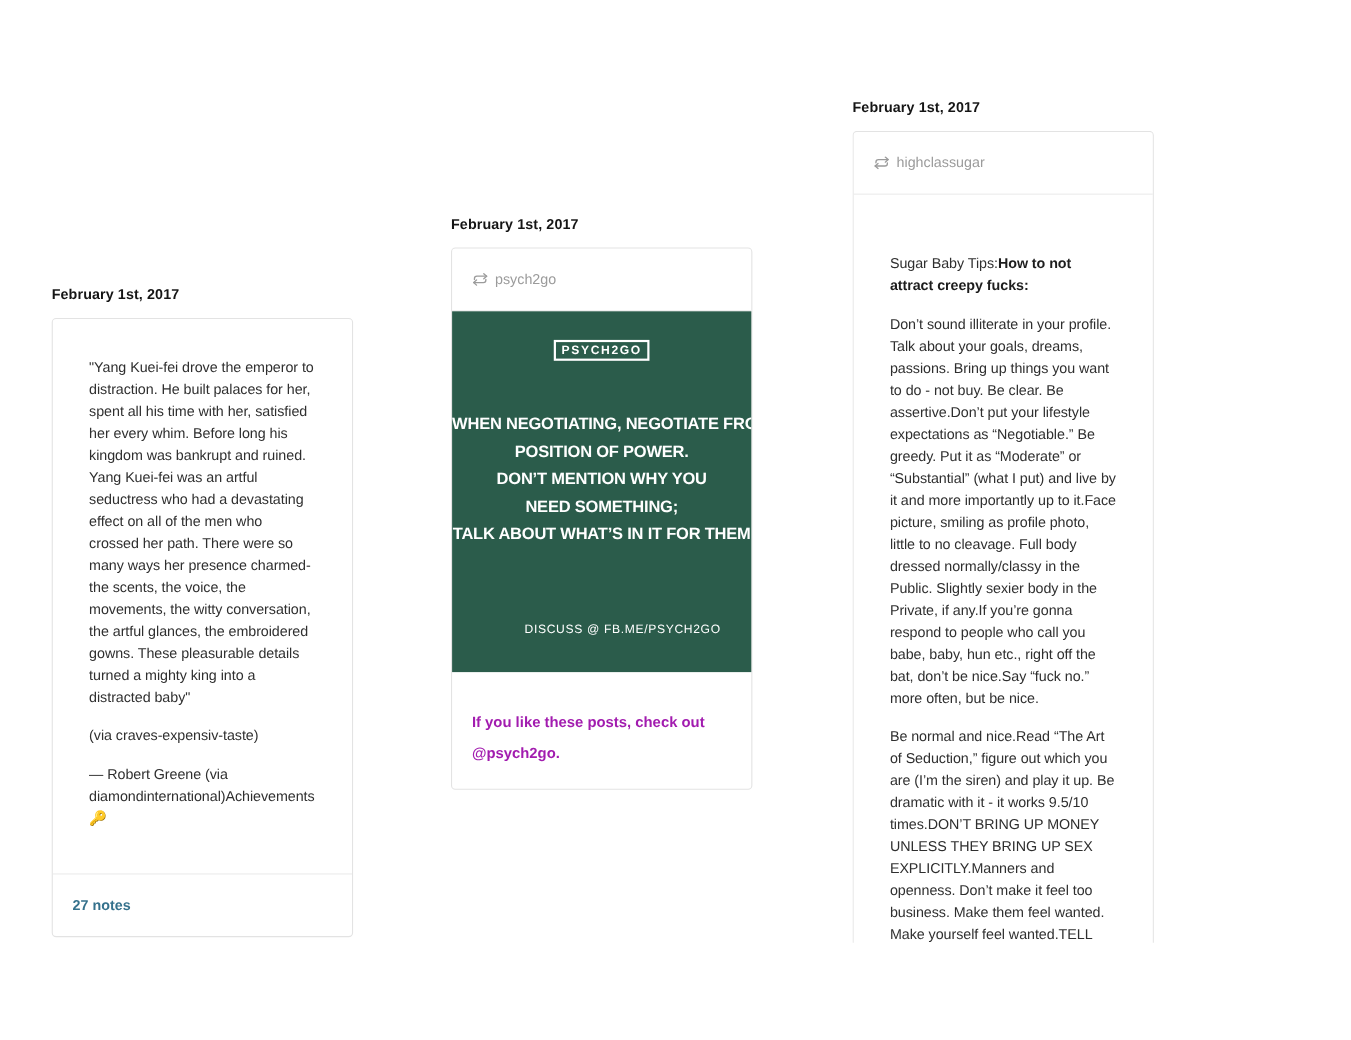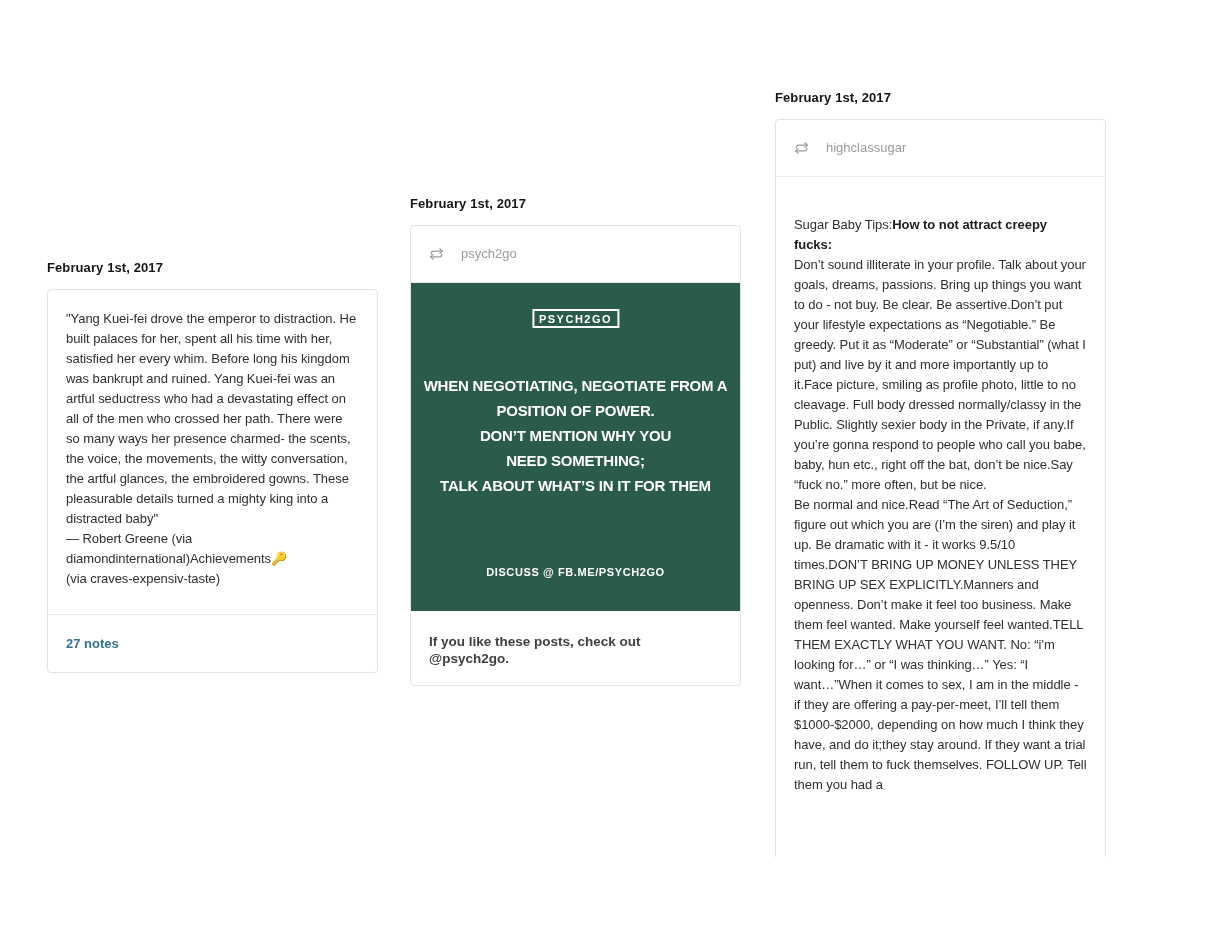--- a/index.html
+++ b/index.html
@@ -1,66 +1,66 @@
 <!DOCTYPE html>
 <html><head>
 <meta charset="utf-8">
 <style>
   * { margin:0; padding:0; box-sizing:border-box; }
   html,body { background:#fff; }
   body { font-family:"Liberation Sans","DejaVu Sans",sans-serif; color:#2f2f2f; }
   .page { position:relative; width:1228px; height:945px; background:#fff; overflow:hidden; }
 
-  .post-col { position:absolute; width:331px; }
+  .post-col { position:absolute; width:274px; }
   .col1 { left:47px;  top:261px; }
   .col2 { left:410px; top:197px; }
   .col3 { left:775px; top:91px; }
 
   .post-date { font-size:13px; line-height:14px; margin:0 0 14px; font-weight:700; color:#151515; letter-spacing:.1px; }
 
   .card { border:1px solid #e3e3e3; border-radius:4px; background:#fff; }
 
-  .card-header { padding:21px 18px; border-bottom:1px solid #ececec; display:flex; align-items:center; gap:17px; font-size:13px; color:#9b9b9b; line-height:14px; }
+  .card-header { padding:21px 18px; border-bottom:1px solid #ececec; display:flex; align-items:center; gap:6px; font-size:13px; color:#9b9b9b; line-height:14px; }
   .reblog-icon { display:inline-flex; align-items:center; }
   .reblog-user { cursor:pointer; }
 
   .card-body { padding:19px 18px 25px; font-size:13px; line-height:20px; color:#2f2f2f; letter-spacing:-0.05px; }
-  .card-body p { margin:0; }
+  .card-body p { margin:15px; }
 
   .card-footer { border-top:1px solid #ececec; padding:21px 18px 22px; line-height:13px; }
   .notes-link { color:#35718c; font-size:13px; font-weight:700; text-decoration:none; cursor:pointer;margin-top:34px; }
 
   .post-image { position:relative; height:328px; background:#2b5c4b; color:#fff; overflow:hidden; }
   .img-logo { position:absolute; top:26px; left:50%; transform:translateX(-50%); font-size:11px; font-weight:700; letter-spacing:1.5px; border:2px solid #fff; padding:1px 5px 0; line-height:14px; white-space:nowrap; }
   .img-main { position:absolute; top:90px; width:100%; text-align:center; font-size:15px; font-weight:700; line-height:25px; letter-spacing:-0.2px; }
   .img-main div { white-space:nowrap; }
-  .img-footer { position:absolute; bottom:33px; width:100%; text-align:center; font-size:11px; font-weight:700; letter-spacing:.6px; white-space:nowrap; }
+  .img-footer { position:absolute; bottom:33px; width:100%; text-align:center; font-size:11px; font-weight:400; letter-spacing:.6px; white-space:nowrap;margin-left:19px; }
 
-  .caption { padding:22px 18px 18px; font-size:13.5px; font-weight:700; line-height:17px; color:#404040; }
+  .caption { padding:32px 18px 18px; font-size:13.5px; font-weight:700; line-height:28px; color:#a21caf; }
 
   .clip { height:738px; overflow:hidden; }
   .card3 { min-height:756px; border-radius:4px 4px 0 0; }
   .body3 { padding:38px 18px 20px; }
   .body3 strong { font-weight:700; color:#1d1d1d; }
   .subheading { padding-left:10px; }
 
   .page-number { position:absolute; top:909px; left:47px; width:1059px; text-align:center; font-size:11px; color:#2f2f2f; }
 </style>
 </head>
 <body>
 
 <div class="page">
 
   <section class="post-col col1">
     <h2 class="post-date">February 1st, 2017</h2>
     <article class="card">
       <div class="card-body">
         <p>"Yang Kuei-fei drove the emperor to distraction. He built palaces for her, spent all his time with her, satisfied her every whim. Before long his kingdom was bankrupt and ruined. Yang Kuei-fei was an artful seductress who had a devastating effect on all of the men who crossed her path. There were so many ways her presence charmed- the scents, the voice, the movements, the witty conversation, the artful glances, the embroidered gowns. These pleasurable details turned a mighty king into a distracted baby"</p>
+        <p>(via craves-expensiv-taste)</p>
         <p>— Robert Greene (via diamondinternational)Achievements🔑</p>
-        <p>(via craves-expensiv-taste)</p>
       </div>
       <div class="card-footer">
         <a class="notes-link">27 notes</a>
       </div>
     </article>
   </section>
 
   <section class="post-col col2">
     <h2 class="post-date">February 1st, 2017</h2>
     <article class="card">

